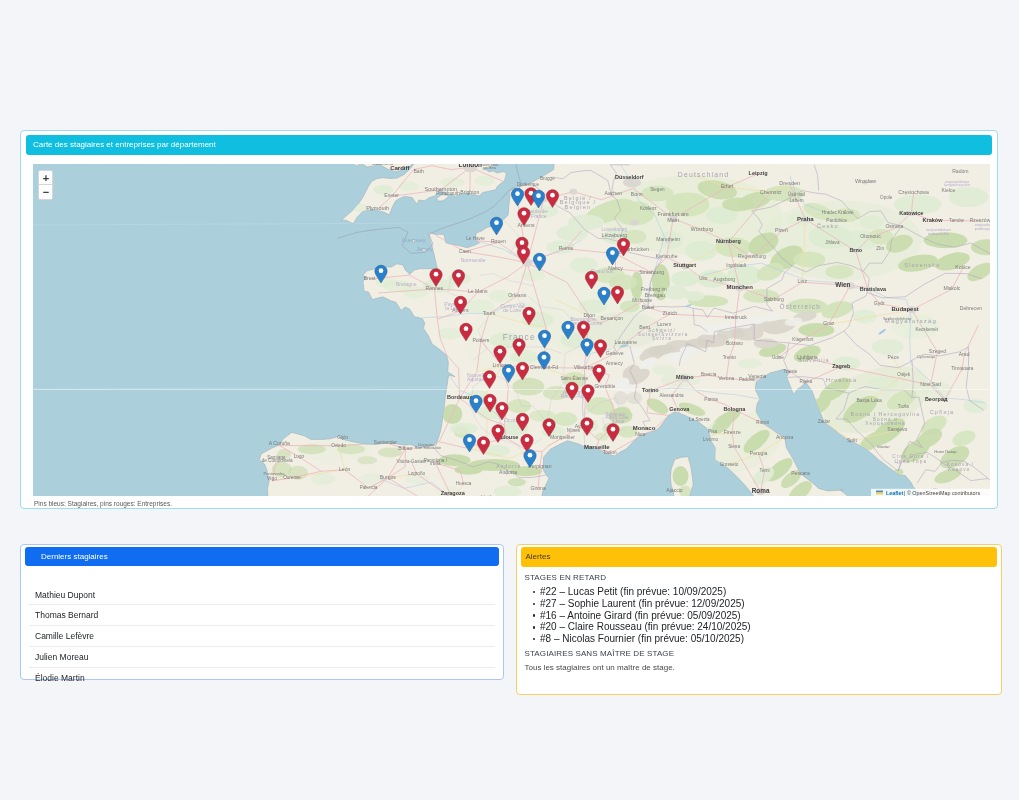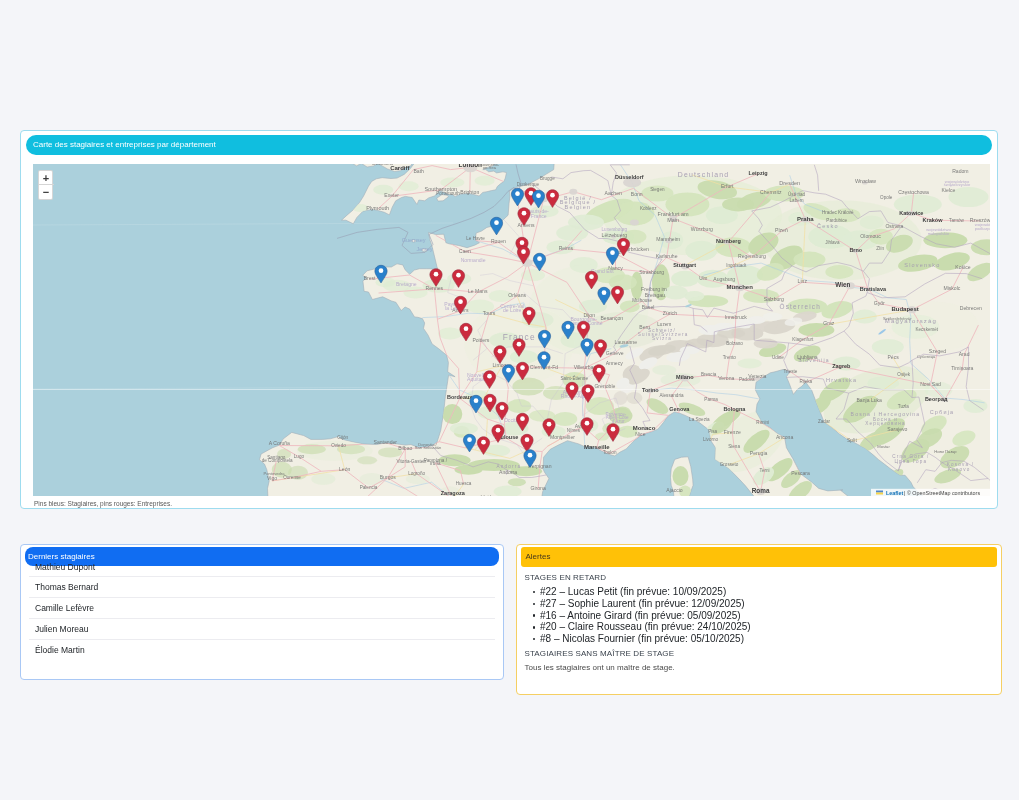--- a/index.html
+++ b/index.html
@@ -1,25 +1,25 @@
 <!DOCTYPE html>
 <html><head><meta charset="utf-8"><style>
 *{margin:0;padding:0;box-sizing:border-box}
 body{width:1019px;height:800px;background:#f4f5f9;font-family:"Liberation Sans",sans-serif;position:relative;overflow:hidden}
 .card{position:absolute;background:#fff;border-radius:4px}
 #mapcard{left:20px;top:130px;width:978px;height:379px;border:1px solid #9edcef}
-#mapcard .hd{position:absolute;left:5px;top:4px;right:5px;height:20px;background:#10bedf;border-radius:10px;color:#fff;font-size:8px;line-height:20px;padding-left:7px}
+#mapcard .hd{position:absolute;left:5px;top:4px;right:5px;height:20px;background:#10bedf;border-radius:3px;color:#fff;font-size:8px;line-height:20px;padding-left:7px}
 #mapwrap{position:absolute;left:12px;top:32.5px;width:957px;height:332px;overflow:hidden}
 #legend{position:absolute;left:13px;top:368.5px;font-size:6.5px;color:#585858}
 #zoomctl{position:absolute;left:4.5px;top:6.5px;width:15px;border:1px solid rgba(0,0,0,.16);border-radius:2px;background:#fff;z-index:5}
 #zoomctl div{width:15px;height:14px;text-align:center;font-size:11px;font-weight:bold;color:#3a3a3a;line-height:14px}
 #zoomctl div:first-child{border-bottom:1px solid #d5d5d5;height:14px;line-height:14px}
 #leftcard{left:20px;top:543.5px;width:484px;height:136.5px;border:1px solid #a9c8f5}
-#leftcard .hd{position:absolute;left:4px;top:2px;right:4px;height:19px;background:#106df2;border-radius:8px;color:#fff;font-size:8px;line-height:19px;padding-left:3px}
-.lg{position:absolute;left:8px;right:8px;top:12px}
+#leftcard .hd{position:absolute;left:4px;top:2px;right:4px;height:19px;background:#106df2;border-radius:3px;color:#fff;font-size:8px;line-height:19px;padding-left:16px}
+.lg{position:absolute;left:8px;right:8px;top:40px}
 .lg div{height:20.9px;line-height:20.9px;padding-left:6px;font-size:8.5px;color:#212529;border-bottom:1px solid #ececf0}
 .lg div:last-child{border-bottom:none}
 #rightcard{left:515.5px;top:543.5px;width:486px;height:151px;border:1px solid #f5cf63}
 #rightcard .hd{position:absolute;left:4px;top:2px;right:4px;height:20px;background:#ffc107;border-radius:3px;color:#46391c;font-size:8px;line-height:20px;padding-left:5px}
 #rightcard .bd{position:absolute;left:8px;top:24px;right:8px}
 .h6{font-size:8px;font-weight:normal;color:#3a424c;letter-spacing:.12px;margin:4px 0 4px;line-height:9.8px}
 ul.al{list-style:none;margin:2px 0 3px}
 ul.al li{font-size:10px;color:#212529;height:11.7px;line-height:11.7px;padding-left:15.5px;position:relative}
 ul.al li:before{content:"";position:absolute;left:8px;top:4.6px;width:2.6px;height:2.6px;border-radius:50%;background:#212529}
 .muted{font-size:8px;color:#4a4a4a;margin-top:0}

